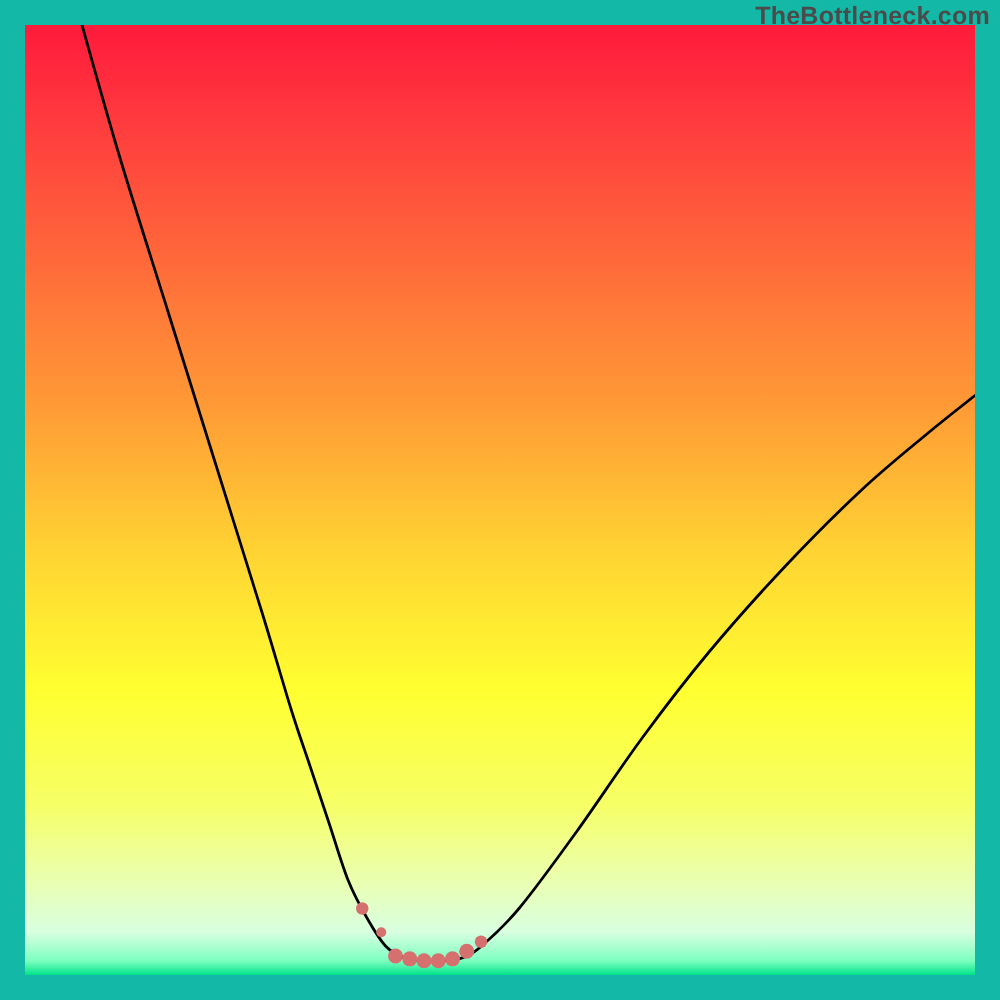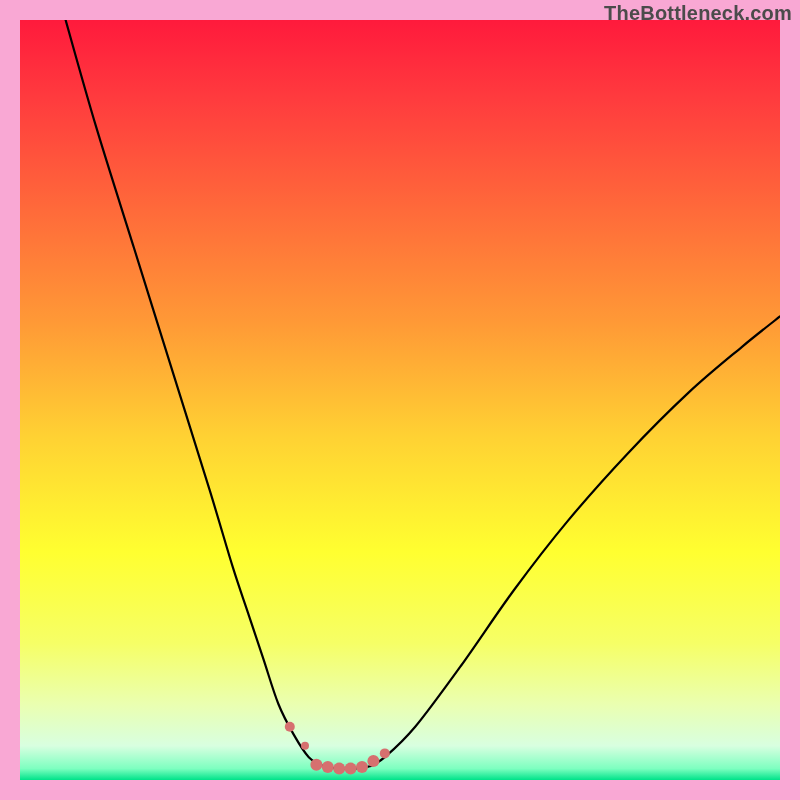--- a/index.html
+++ b/index.html
@@ -8,21 +8,21 @@
     width: 800px;
     height: 800px;
     background: #000;
     overflow: hidden;
     font-family: Arial, Helvetica, sans-serif;
   }
   .stage {
     position: relative;
     width: 800px;
     height: 800px;
-    background: #f9a8d4;
+    background: #14b8a6;
   }
   .plot {
     position: absolute;
     left: 20px;
     top: 20px;
     width: 760px;
     height: 760px;
   }
   .gradient {
     position: absolute;

